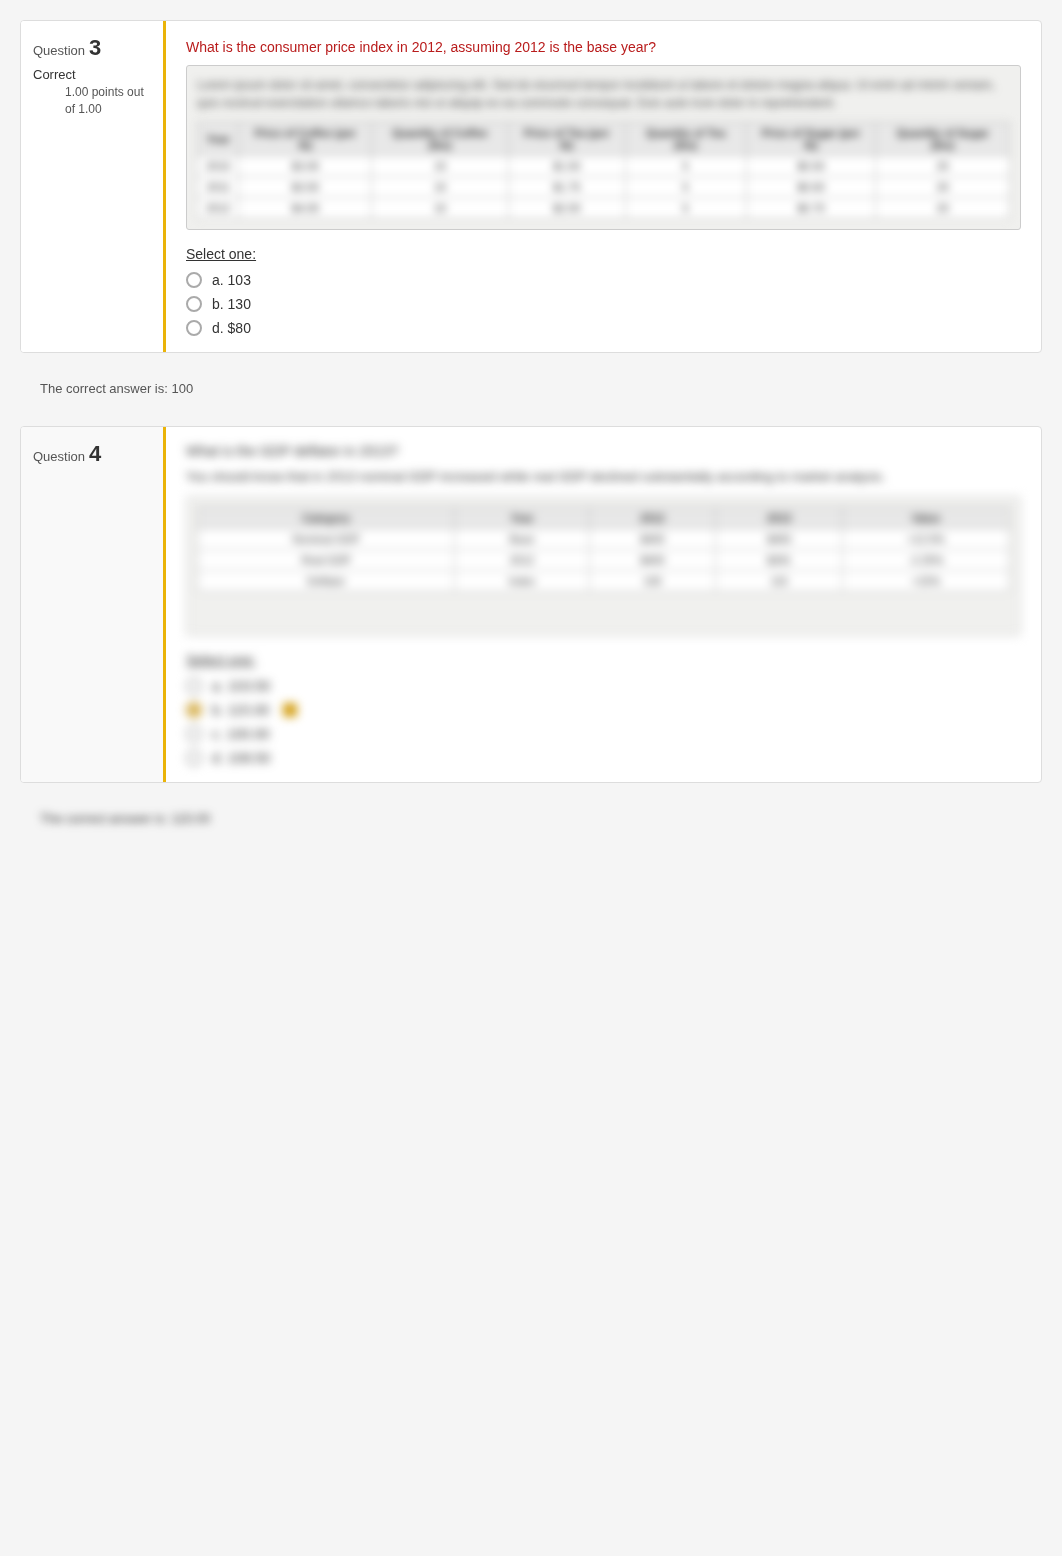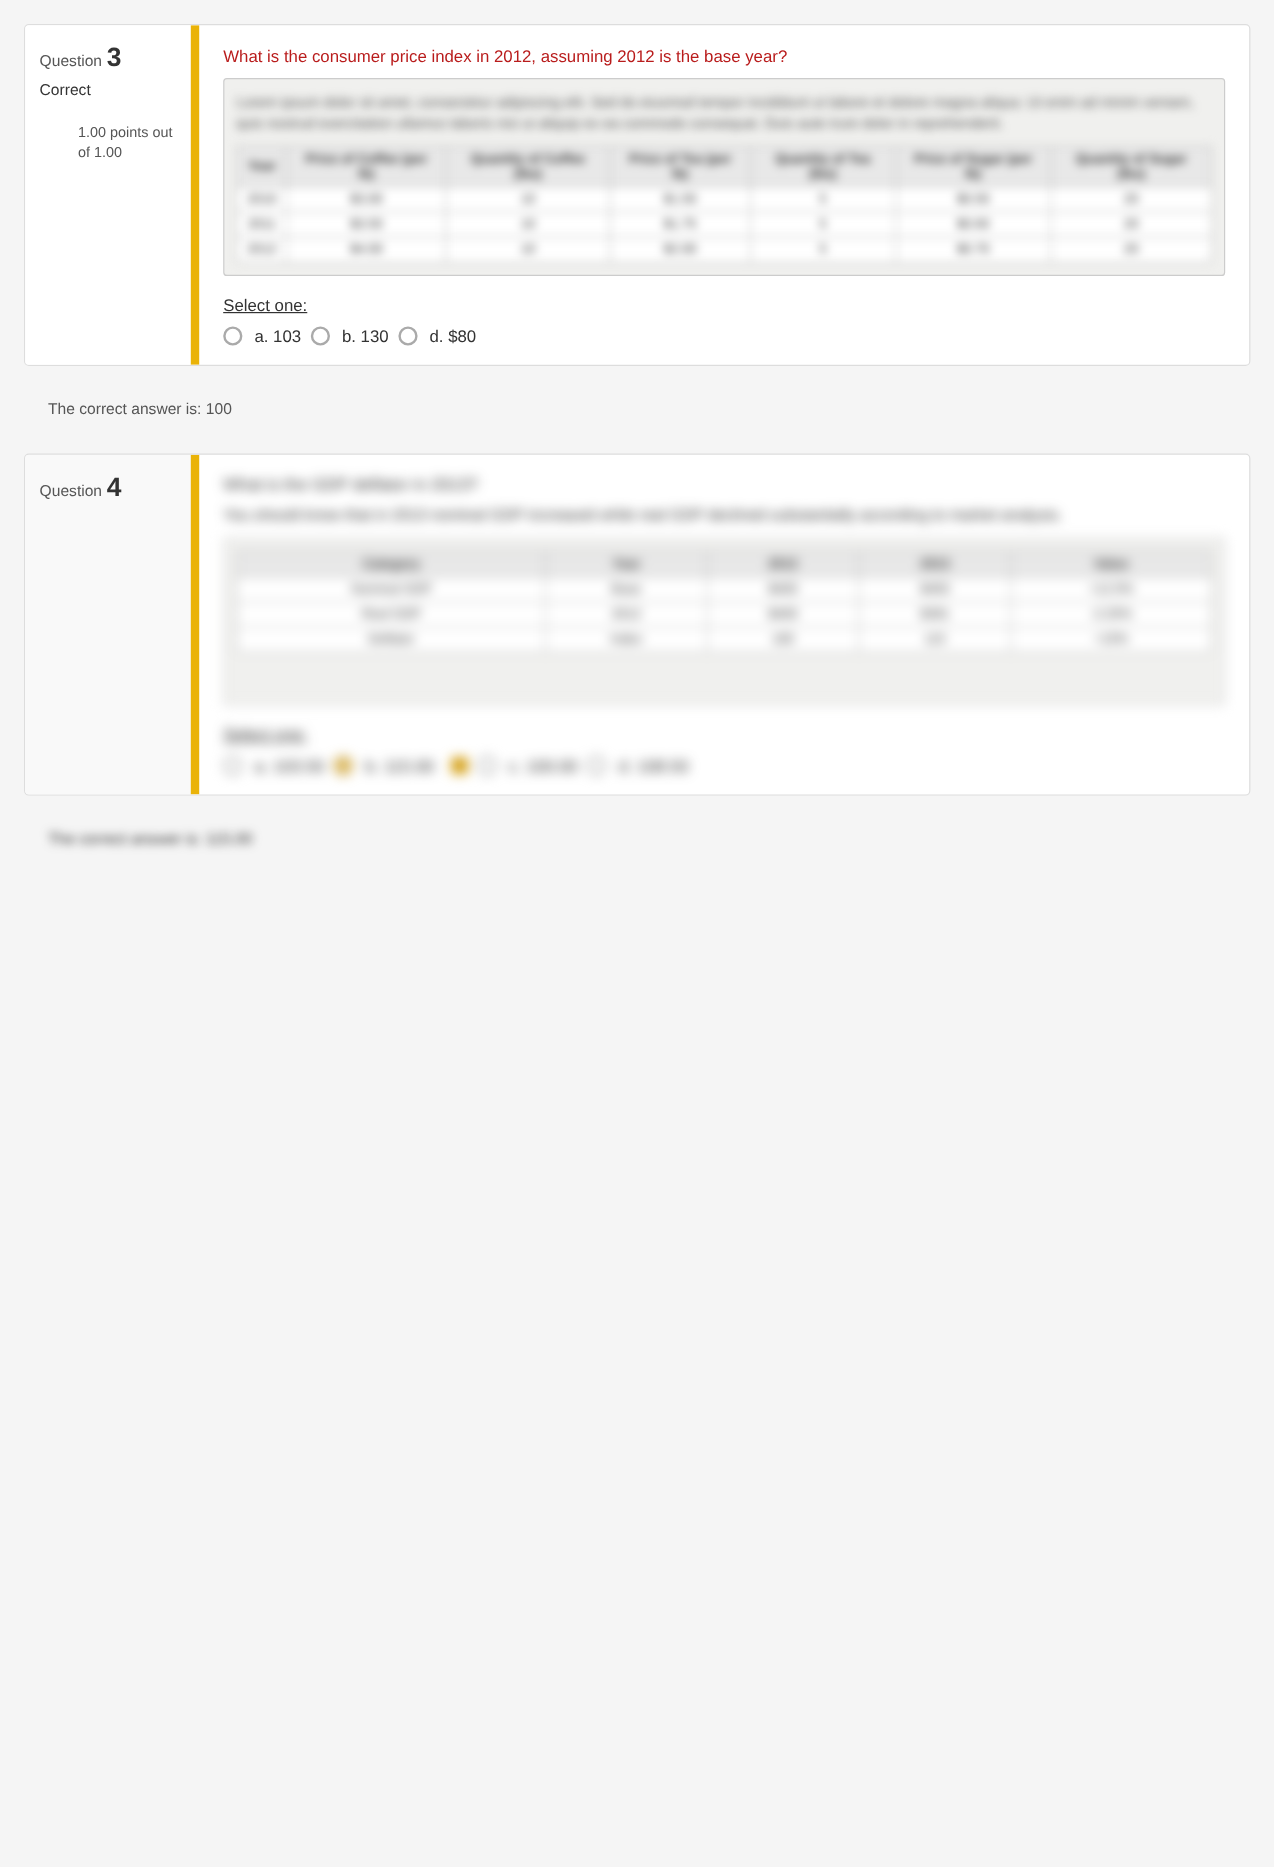--- a/index.html
+++ b/index.html
@@ -25,21 +25,21 @@
       background: #fff;
       border: 1px solid #ddd;
       border-radius: 4px;
       overflow: hidden;
     }
 
     .question-sidebar {
       width: 145px;
       min-width: 145px;
       padding: 14px 12px;
-      border-right: 7px solid #eab308;
+      border-right: 3px solid #eab308;
       background: #fff;
     }
 
     .question-number-row {
       display: flex;
       align-items: baseline;
       gap: 4px;
       margin-bottom: 6px;
     }
 
@@ -50,21 +50,21 @@
 
     .question-num {
       font-size: 22px;
       font-weight: bold;
       color: #333;
     }
 
     .question-status {
       font-size: 13px;
       color: #333;
-      margin-bottom: 20px;
+      margin-bottom: 2px;
     }
 
     .question-points {
       font-size: 12px;
       color: #555;
       line-height: 1.4;
       margin-left: 32px;
     }
 
     .question-content {
@@ -118,21 +118,21 @@
     .select-one-label {
       font-size: 14px;
       color: #333;
       margin-bottom: 10px;
       text-decoration: underline;
     }
 
     .options-list {
       list-style: none;
       display: flex;
-      flex-direction: row;
+      flex-direction: column;
       gap: 8px;
     }
 
     .option-item {
       display: flex;
       align-items: center;
       gap: 10px;
       font-size: 14px;
       color: #333;
     }

